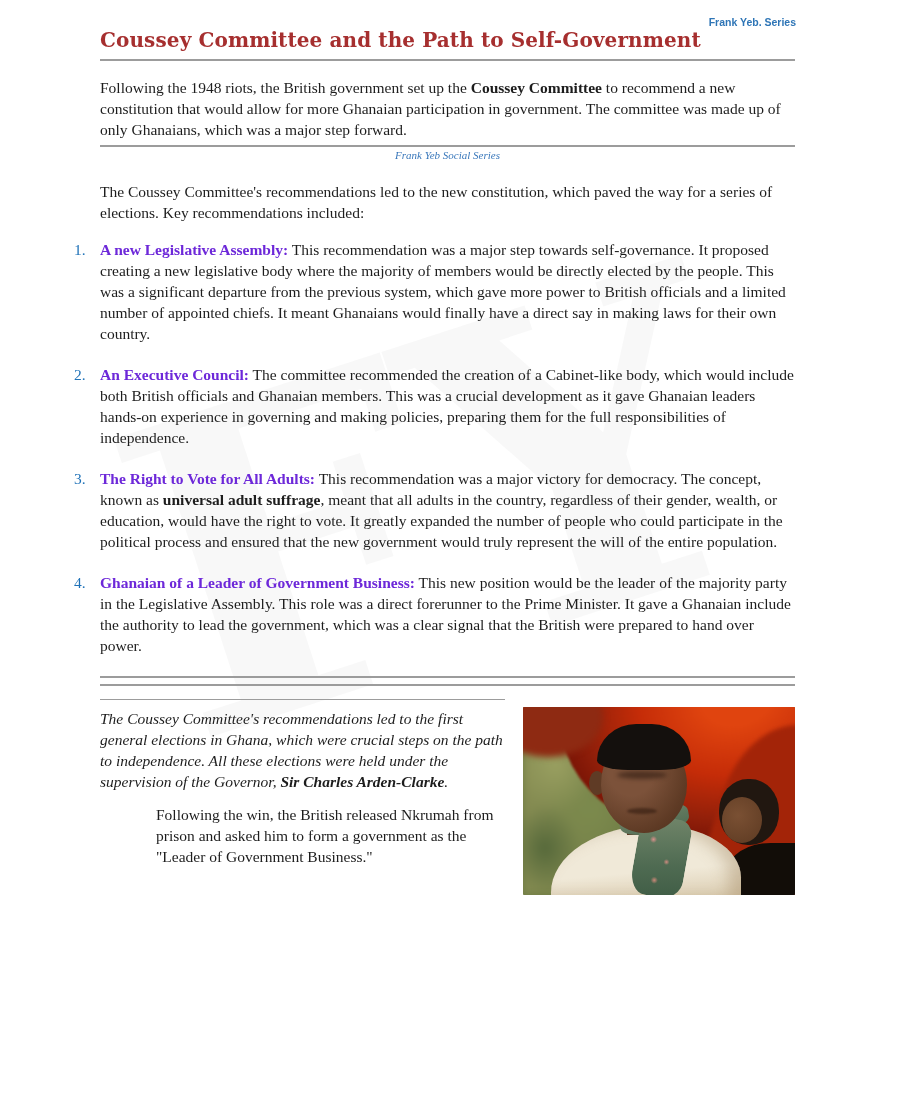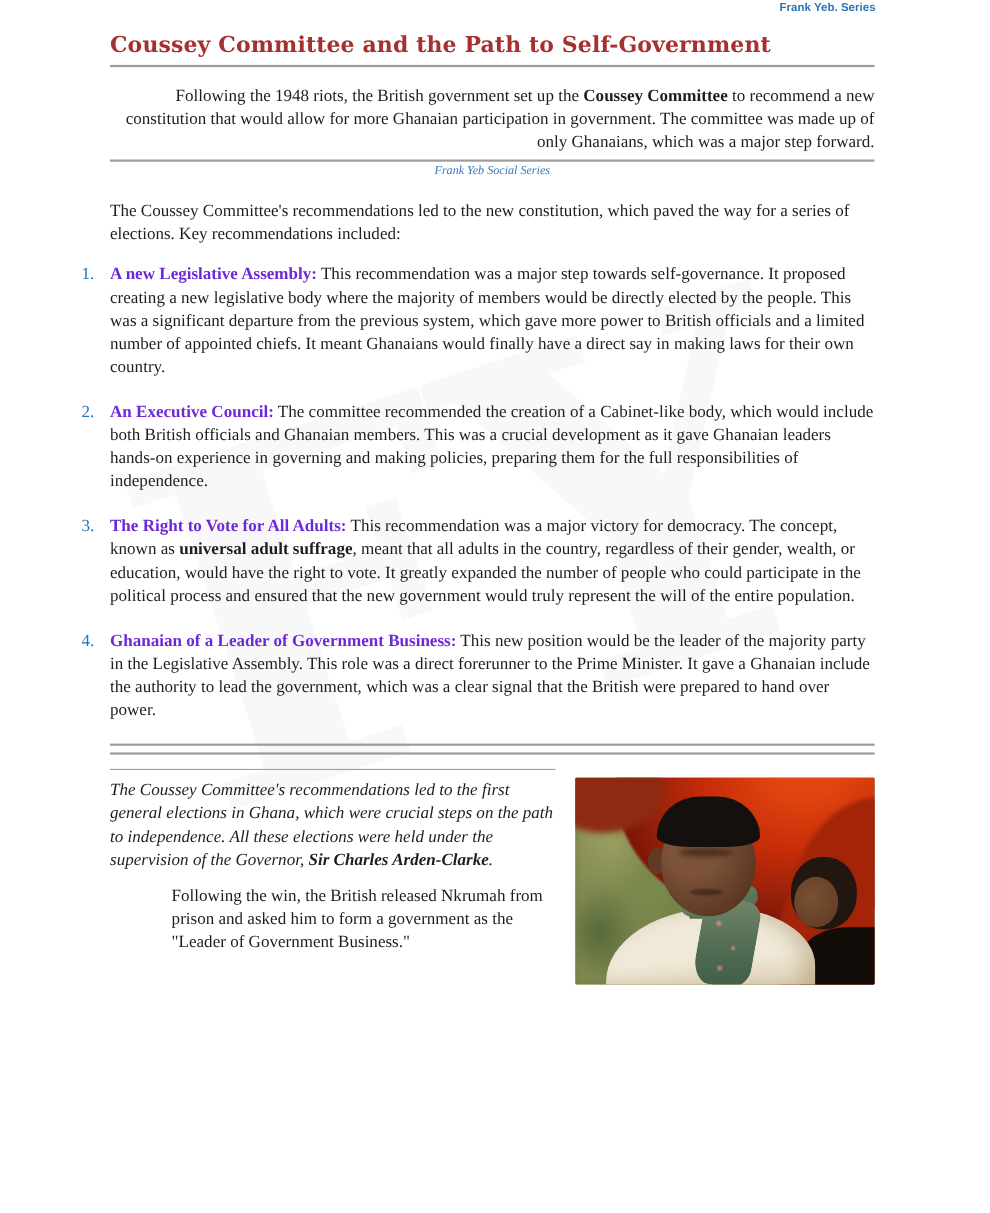--- a/index.html
+++ b/index.html
@@ -6,32 +6,32 @@
   .page {
     position:relative; width:900px; height:1103px; background:#ffffff;
     font-family:"Liberation Serif", serif; color:#1d1d1d; overflow:hidden;
   }
   .watermark {
     position:absolute; left:130px; top:290px; font-family:"DejaVu Serif", serif;
     font-size:430px; font-weight:bold; color:rgba(110,110,110,0.05);
     transform:rotate(-18deg); pointer-events:none; line-height:1; user-select:none;
   }
   .top-series {
-    position:absolute; top:1px; right:104px;
+    position:absolute; top:16px; right:104px;
     font-family:"Liberation Sans", sans-serif; font-weight:bold;
     font-size:10.5px; color:#2e75b6;
   }
   .content { position:absolute; left:100px; top:0; width:695px; }
   .doc-title {
     margin:28px 0 0 0; font-family:"DejaVu Serif", serif; font-size:20px;
     font-weight:bold; color:#a62f2f; padding-bottom:7px;
     border-bottom:2px solid #9c9c9c; letter-spacing:0.1px;
   }
   p { margin:0; font-size:15.5px; line-height:21px; }
-  .intro { margin-top:16px;text-align:right; }
+  .intro { margin-top:16px; }
   .rule1 { border-top:2px solid #9c9c9c; margin-top:5px; }
   .series-inline {
     text-align:center; font-style:italic; color:#3a78bb; font-size:11px; margin-top:2px;
   }
   .h2 {
     margin:2px 0 0 0; font-family:"DejaVu Serif", serif; font-size:17.5px;
     font-weight:bold; font-style:italic; color:#a62f2f;
   }
   .rec-intro { margin-top:20px; }
   .numlist { margin-top:16px; }

